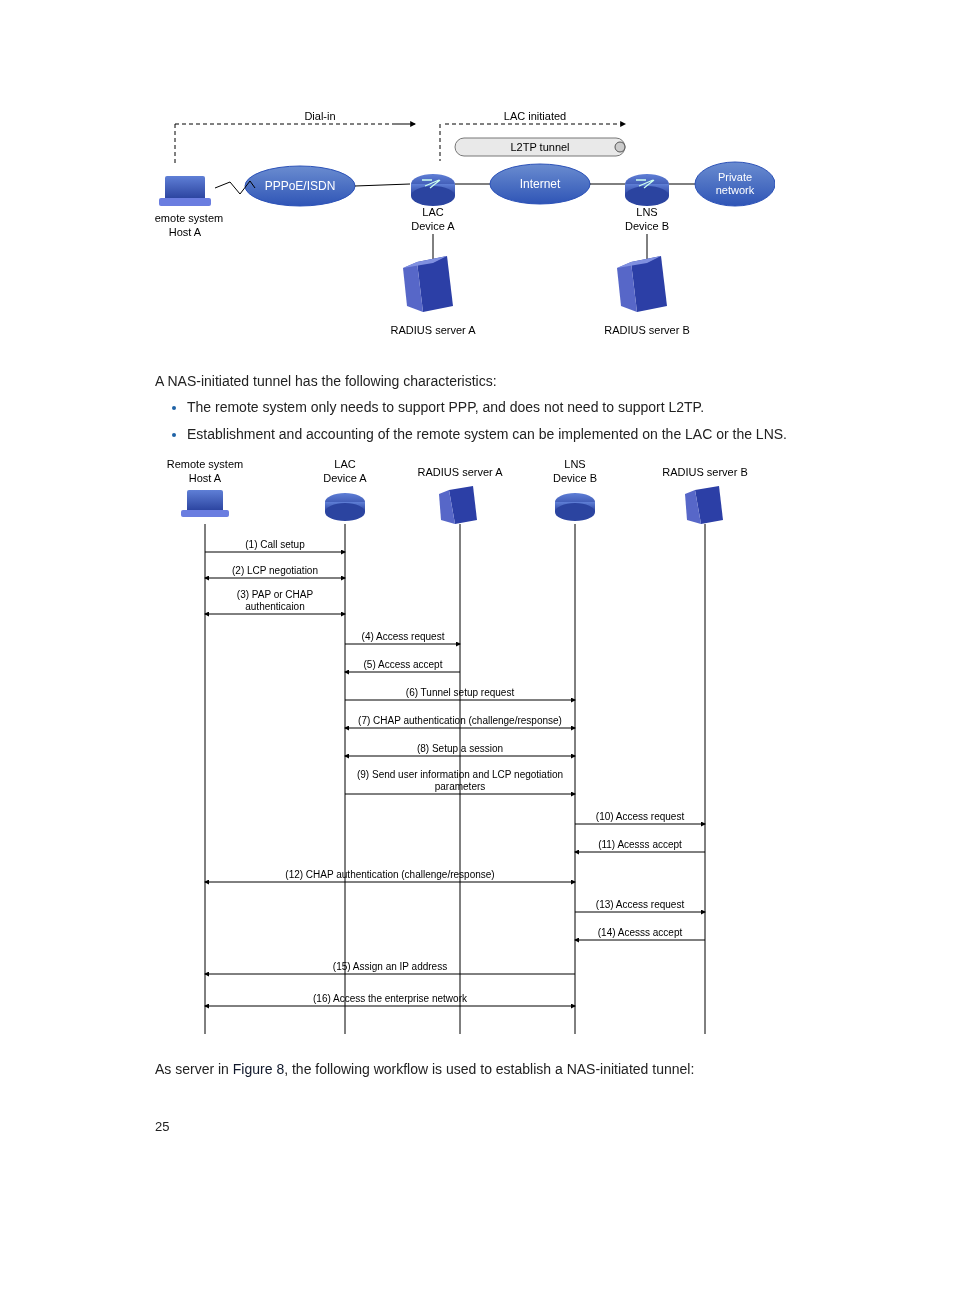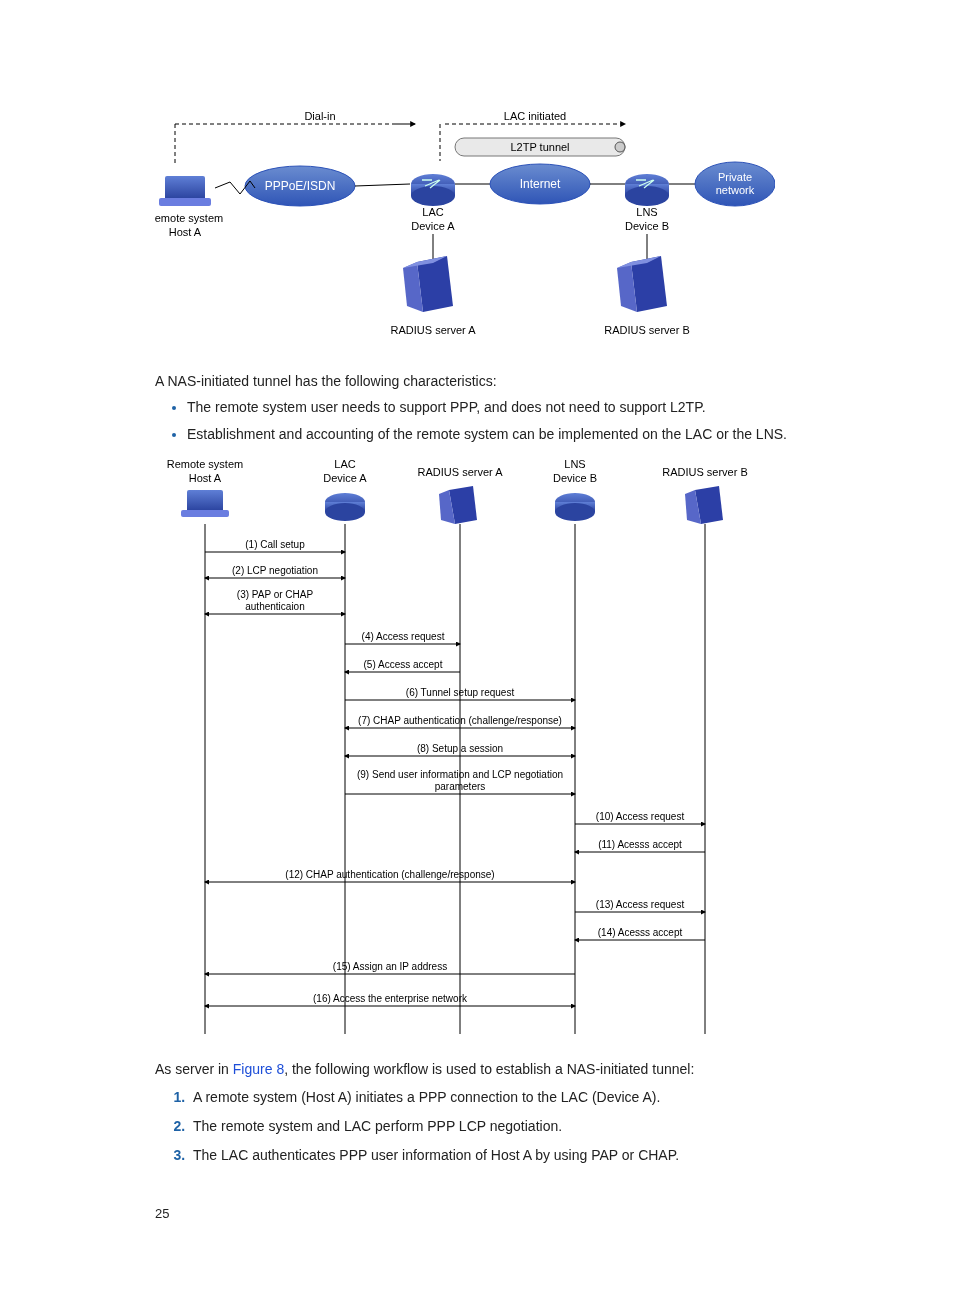--- a/index.html
+++ b/index.html
@@ -49,21 +49,21 @@
   ol.steps li {
     margin: 8px 0;
     line-height: 1.5;
     padding-left: 4px;
   }
   ol.steps li::marker {
     color: #1e62a6;
     font-weight: bold;
   }
   .link {
-    color: #1d4ed8;
+    color: #0f172a;
   }
   .pnum {
     text-align: left;
     margin-top: 40px;
     font-size: 13px;
   }
 </style>
 </head>
 <body>
 
@@ -164,21 +164,21 @@
         <path d="M476 156 L482 206 L466 200 L462 162 Z" fill="#5767c8"></path>
         <path d="M462 162 L476 156 L506 150 L492 157 Z" fill="#8090e0"></path>
       </g>
       <text x="492" y="228" font-size="11" text-anchor="middle">RADIUS server B</text>
     </svg>
   </div>
 
   <p class="body">A NAS-initiated tunnel has the following characteristics:</p>
 
   <ul class="bullets">
-    <li>The remote system user needs to support PPP, and does not need to support L2TP.</li>
+    <li>The remote system only needs to support PPP, and does not need to support L2TP.</li>
     <li>Establishment and accounting of the remote system can be implemented on the LAC or the LNS.</li>
   </ul>
 
 
   <div class="diagram-box">
     <svg width="620" height="590" viewBox="0 0 620 590">
       <defs>
         <marker id="ah" viewBox="0 0 10 10" refX="8" refY="5" markerWidth="5" markerHeight="5" orient="auto-start-reverse">
           <path d="M 0 0 L 10 5 L 0 10 z" fill="#000"></path>
         </marker>
@@ -272,20 +272,15 @@
 
       <text x="235" y="548" font-size="10" text-anchor="middle">(16) Access the enterprise network</text>
       <line x1="50" y1="552" x2="420" y2="552" stroke="#000" marker-start="url(#ah)" marker-end="url(#ah)"></line>
     </svg>
   </div>
 
   <p class="body">
     <span>As server in </span><span class="link">Figure 8</span><span>, the following workflow is used to establish a NAS-initiated tunnel:</span>
   </p>
 
-  <ol class="steps">
-    <li>A remote system (Host A) initiates a PPP connection to the LAC (Device A).</li>
-    <li>The remote system and LAC perform PPP LCP negotiation.</li>
-    <li>The LAC authenticates PPP user information of Host A by using PAP or CHAP.</li>
-  </ol>
 
   <div class="pnum">25</div>
 </div>
 
 </body></html>

